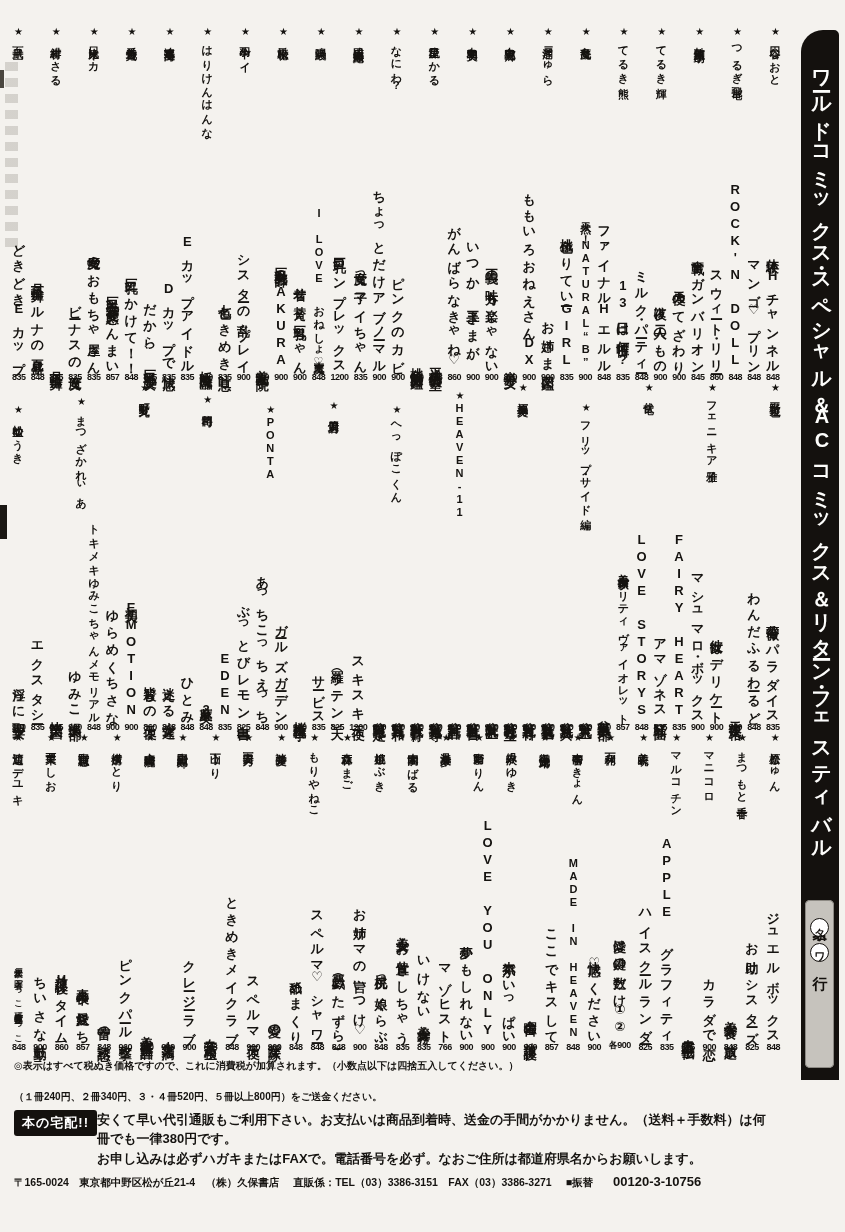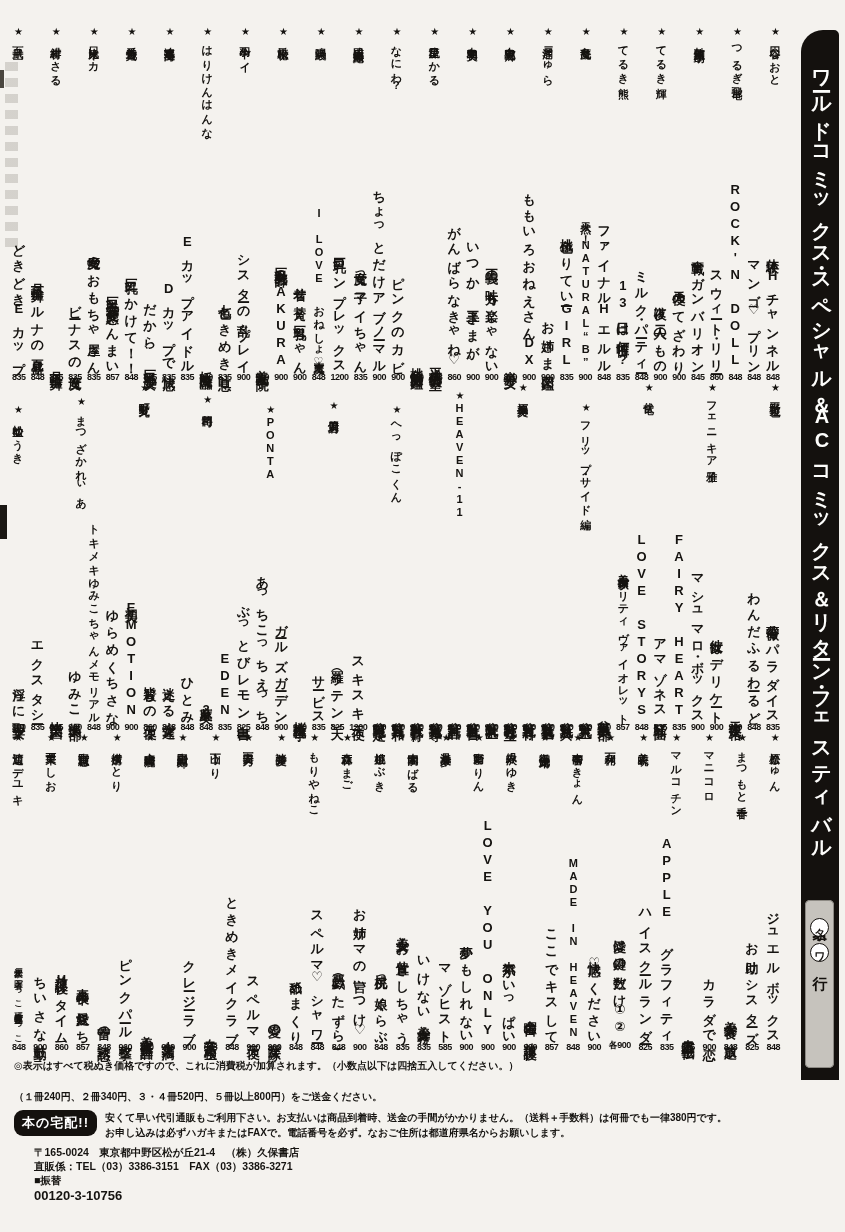--- a/index.html
+++ b/index.html
@@ -35,24 +35,24 @@
   .btitle{writing-mode:vertical-rl;text-orientation:upright;font-weight:bold;font-size:13px;
           letter-spacing:2px;line-height:1;white-space:nowrap;}
   .t-long{font-size:11px;letter-spacing:1px;}
   .t-xlong{font-size:8.5px;letter-spacing:0.5px;}
   .bprice{font-size:9px;font-weight:bold;margin-top:3px;letter-spacing:-0.5px;}
   
   .footer{position:absolute;left:14px;top:1058px;width:760px;}
   .notice{font-size:10px;line-height:1.55;font-weight:bold;margin:0;}
   .delivery-row{display:flex;align-items:flex-start;margin-top:5px;}
   .badge{background:#14110e;color:#fff;font-weight:bold;font-size:13px;padding:4px 8px;
-         border-radius:9px;white-space:nowrap;letter-spacing:1px;}
-  .delivery-text{font-size:10px;line-height:1.5;font-weight:bold;margin-left:8px;}
+         border-radius:3px;white-space:nowrap;letter-spacing:1px;}
+  .delivery-text{font-size:13px;line-height:1.5;font-weight:bold;}
   .address-row{display:flex;align-items:baseline;margin-top:6px;font-size:10.5px;font-weight:bold;
-         white-space:nowrap;flex-direction:column;}
+         white-space:nowrap;}
   .transfer{margin-left:14px;}
   .transfer-no{font-size:13px;margin-left:20px;}
   .web-row{display:flex;align-items:baseline;margin-top:4px;font-weight:bold;white-space:nowrap;}
   .web-note{font-size:11px;margin-top:48px;}
   .web-pub{font-size:11px;margin-left:14px;}
   .web-label{font-size:13px;}
   .web-url{font-size:17px;margin-left:4px;letter-spacing:0.5px;}
   
   .bleed{position:absolute;left:5px;top:62px;width:13px;height:190px;opacity:.35;
          background:repeating-linear-gradient(180deg,#9a968e 0 9px,transparent 9px 16px);}
@@ -529,21 +529,21 @@
         <div class="vcol book">
           <div class="btitle">LOVE YOU ONLY</div>
           <div class="bprice">900</div>
         </div>
         <div class="vcol book">
           <div class="btitle">夢かもしれない</div>
           <div class="bprice">900</div>
         </div>
         <div class="vcol book">
           <div class="btitle">マゾヒスト</div>
-          <div class="bprice">585</div>
+          <div class="bprice">766</div>
         </div>
         <div class="vcol book">
           <div class="btitle">いけない美少女狩り</div>
           <div class="bprice">835</div>
         </div>
         <div class="vcol book">
           <div class="btitle">美少女・お仕置きしちゃう</div>
           <div class="bprice">835</div>
         </div>
         <div class="vcol book">

